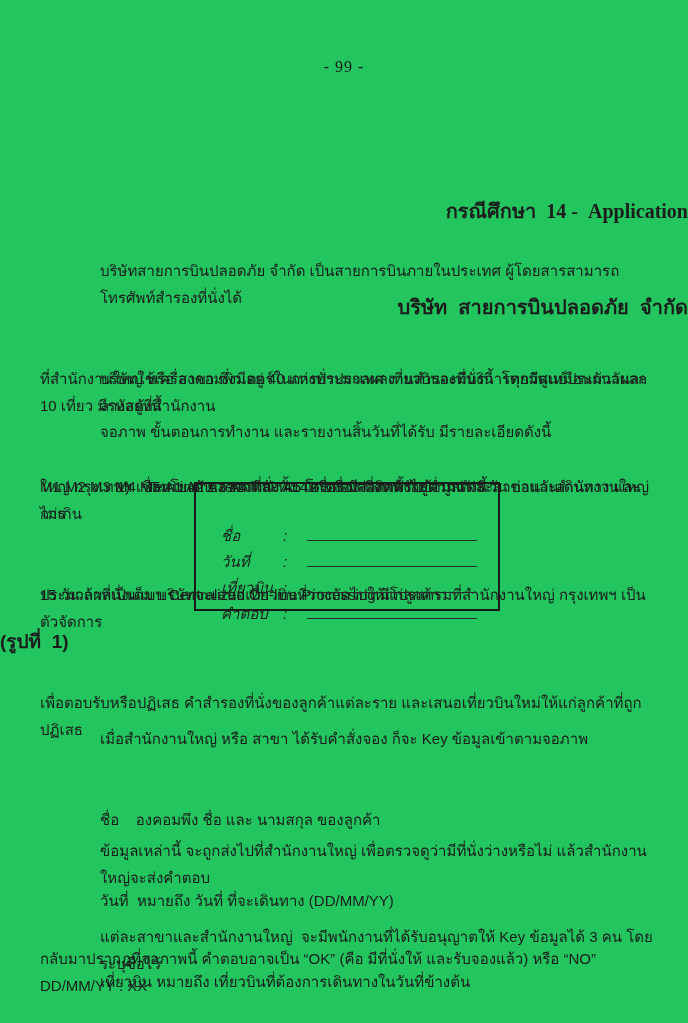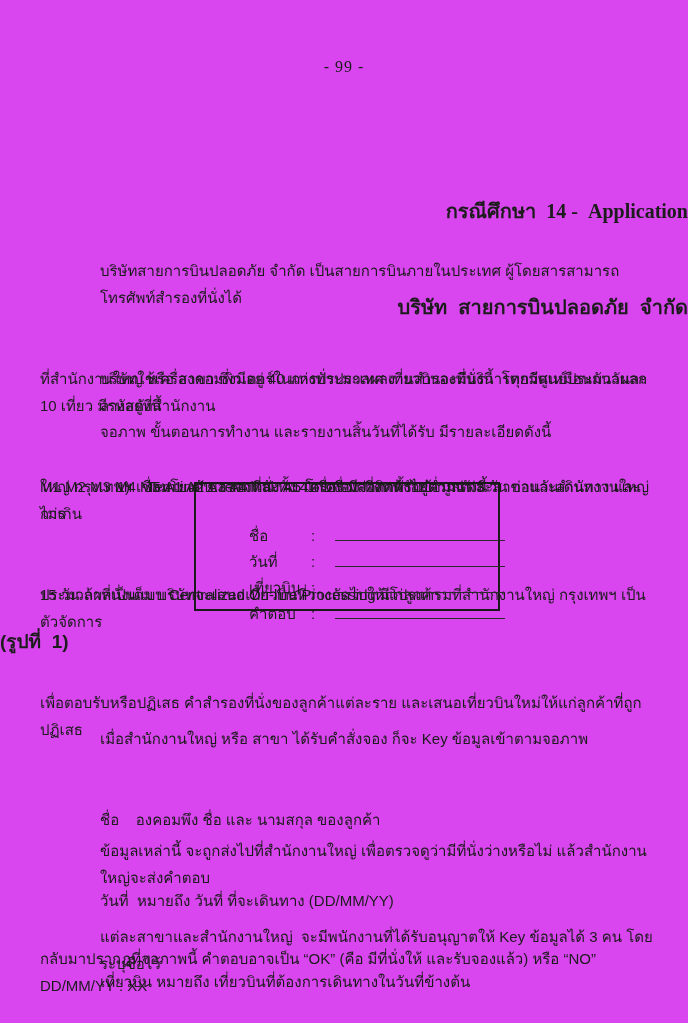--- a/index.html
+++ b/index.html
@@ -4,21 +4,21 @@
 <style>
   html, body {
     margin: 0;
     padding: 0;
     background: #ffffff;
   }
   .page {
     position: relative;
     width: 688px;
     height: 1023px;
-    background: #d946ef;
+    background: #22c55e;
     color: #1c1c1c;
     font-family: "Liberation Sans", sans-serif;
     overflow: hidden;
   }
   .page-number {
     position: absolute;
     top: 58px;
     left: 0;
     right: 0;
     text-align: center;
@@ -59,22 +59,22 @@
     left: 194px;
     width: 302px;
     height: 112px;
     border: 2px solid #1a1a1a;
     padding-top: 13px;
     font-size: 15px;
   }
   .form-row {
     height: 26px;
     line-height: 26px;
-    padding-left: 28px;
     white-space: pre;
+    font-style: italic;
   }
   .form-label {
     display: inline-block;
     width: 62px;
   }
   .form-colon {
     display: inline-block;
     width: 24px;
   }
   .form-underline {

